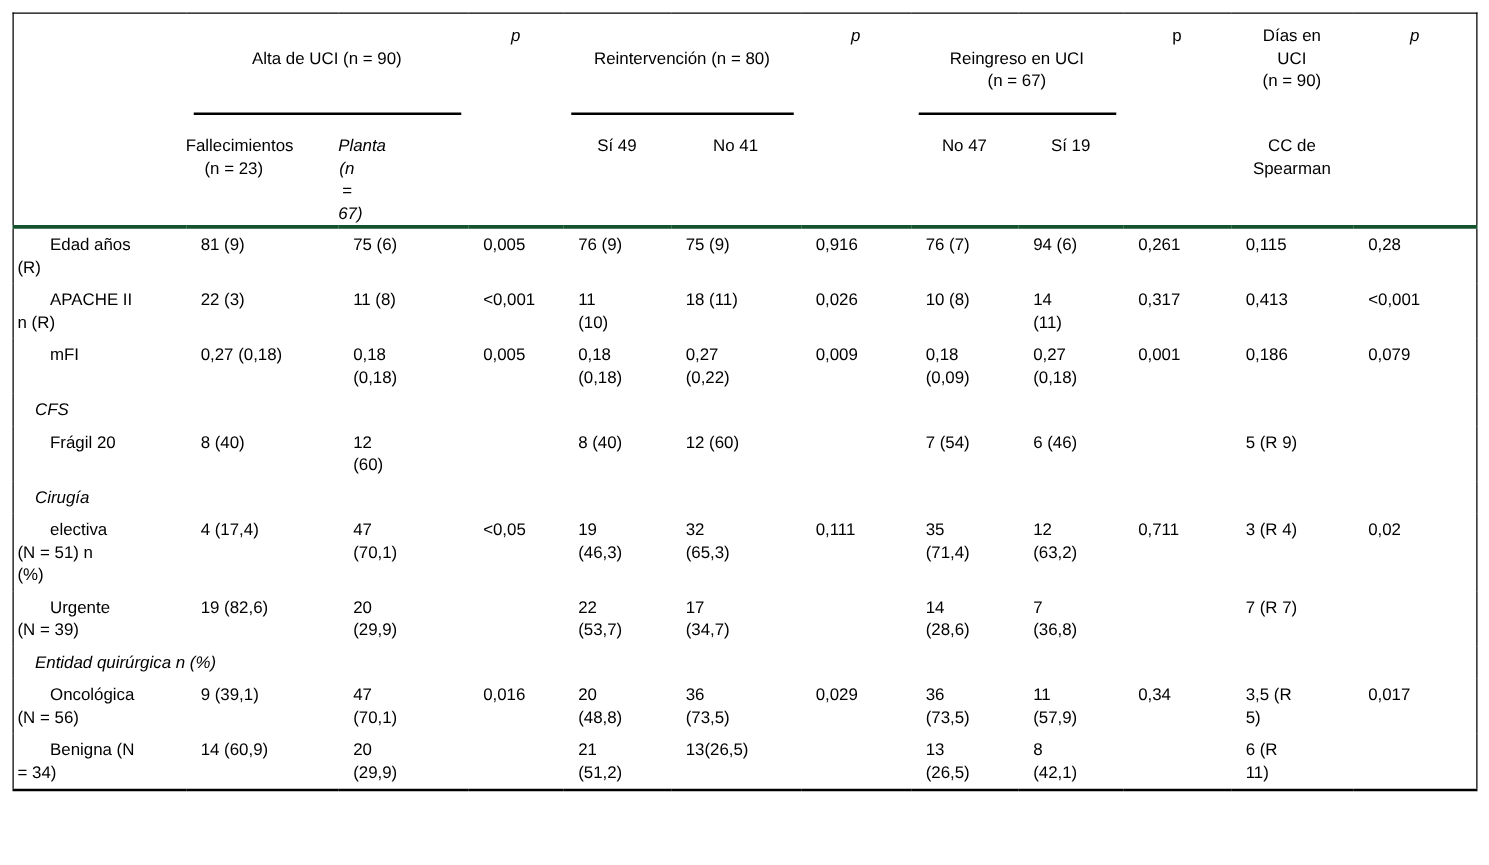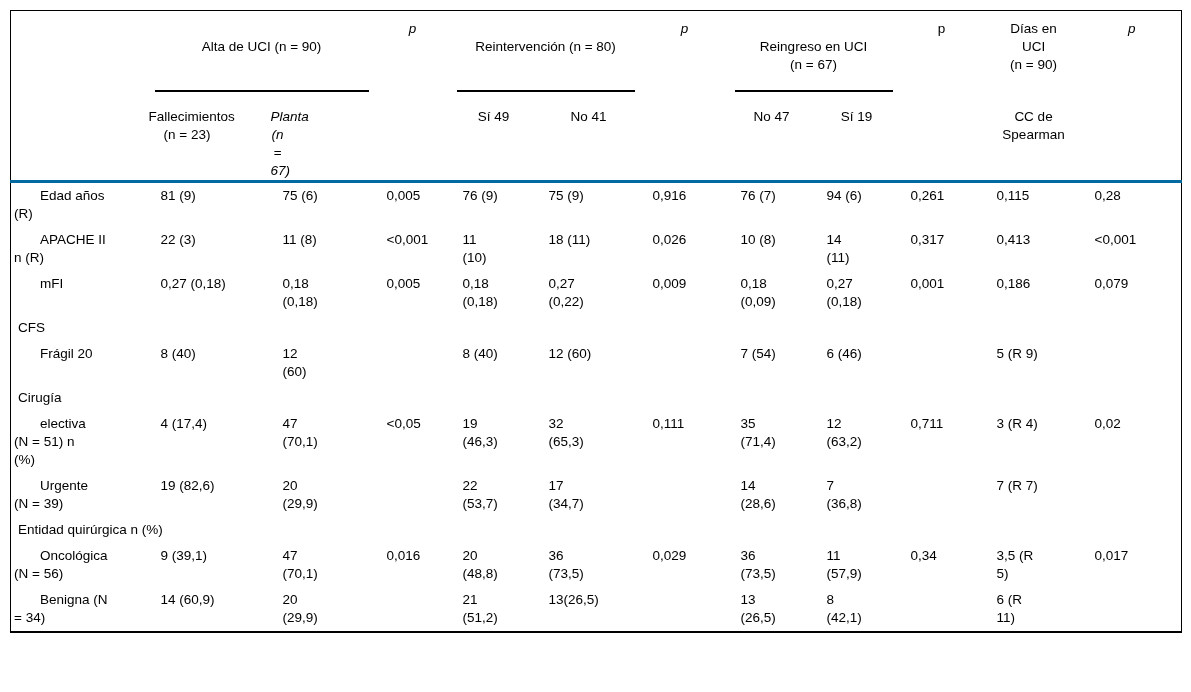--- a/index.html
+++ b/index.html
@@ -40,40 +40,41 @@
   }
   tr.group-row th.spanner .spanline {
     position: absolute;
     bottom: 0; left: 6px; right: 6px;
     height: 0;
     border-bottom: 2px solid #000;
   }
   tr.sub-row th {
     height: 62px;
     padding-top: 16px;
-    border-bottom: 3px solid #0369a1;
+    border-bottom: 3px solid #14532d;
   }
   .italic { font-style: italic; }
   th.shift-fall   { padding-right: 45px; }
   th.shift-planta { padding-right: 90px; font-style: italic; }
   tbody td {
     font-size: 13.5px;
     line-height: 18px;
     vertical-align: top;
     text-align: left;
     white-space: pre-line;
     padding: 4px 6px 4px 12px;
   }
   tbody td.row-label {
     padding: 4px 2px 4px 3px;
     text-indent: 26px;
     margin-top: 24px;
   }
   tbody td.section-label {
-    padding: 4px 2px 4px 7px;
+    font-style: italic;
+    padding: 4px 2px 4px 17px;
     text-indent: 0;
   }
 </style>
 </head>
 <body>
 
 <div class="table-wrap">
   <table class="stat-table">
     <colgroup>
       <col style="width:138px">

